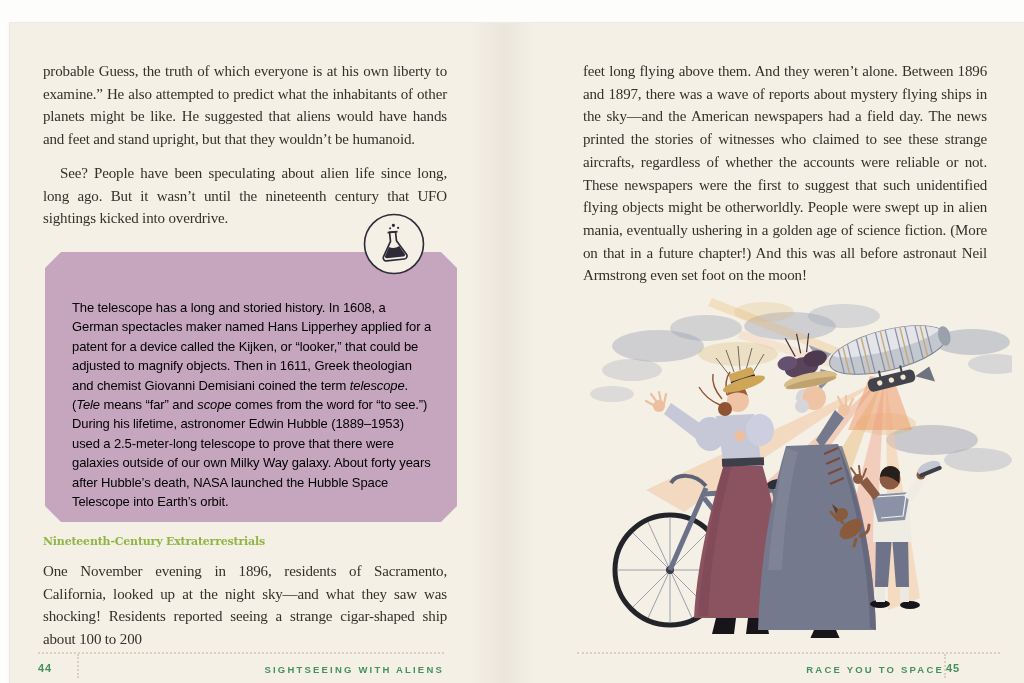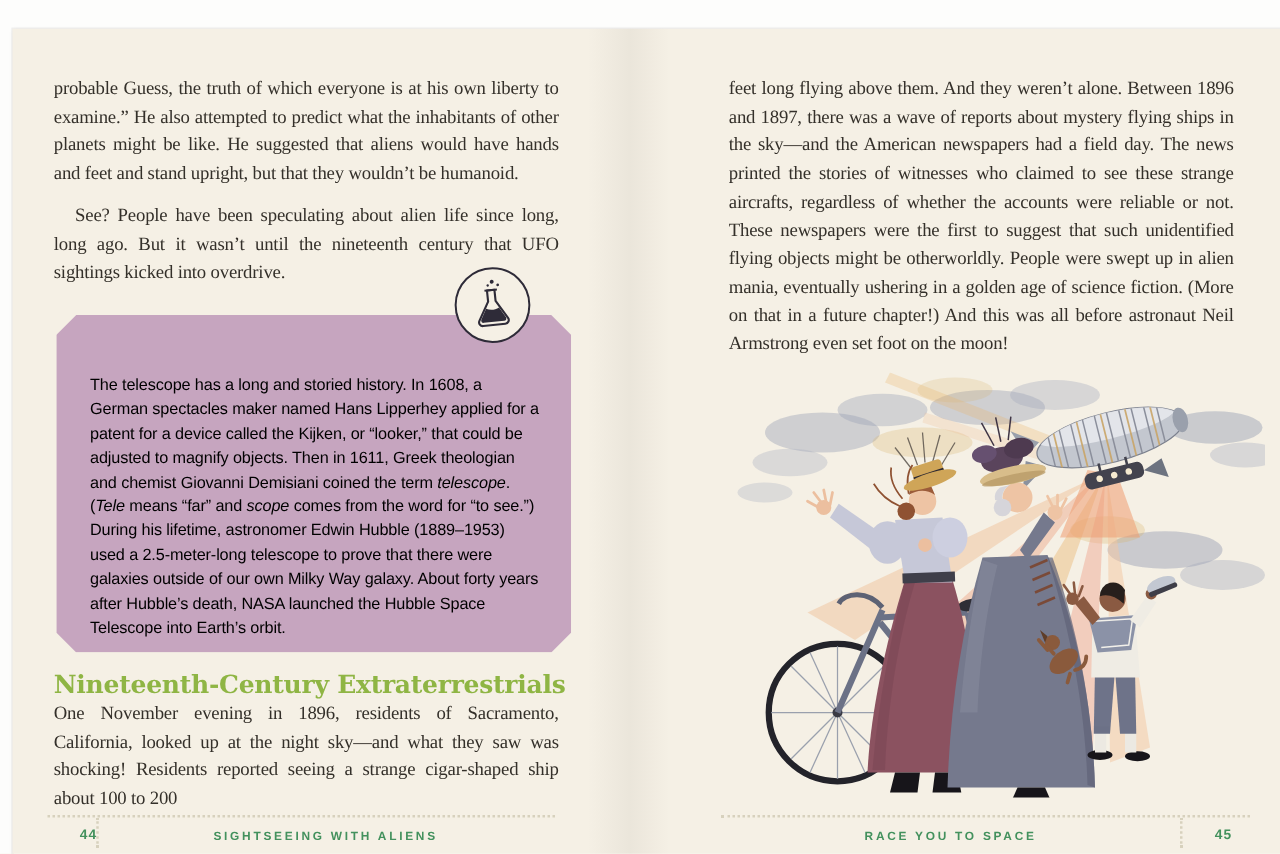--- a/index.html
+++ b/index.html
@@ -38,32 +38,32 @@
     position:absolute;left:27px;top:46px;width:362px;
     font-family:"Liberation Sans", sans-serif;font-size:13px;line-height:19.4px;
     letter-spacing:-0.1px;color:#000000;
   }
   .science-body em{font-style:italic;}
   .flask-wrap{position:absolute;left:352px;top:189px;width:64px;height:64px;}
   
   .section-heading{
     position:absolute;left:33px;top:512px;width:420px;
     font-family:"DejaVu Serif", serif;font-weight:bold;
-    font-size:20px;letter-spacing:-0.2px;color:#8fb544;
+    font-size:11px;letter-spacing:-0.2px;color:#8fb544;
   }
   
   .foot-rule{position:absolute;height:0;border-top:2px dotted #d7d1bd;}
   .foot-vert{position:absolute;width:0;border-left:2px dotted #d7d1bd;}
   .foot-label{
     position:absolute;font-family:"Liberation Sans", sans-serif;font-weight:bold;
-    font-size:9.5px;letter-spacing:2.2px;color:#43915d;text-align:center;
+    font-size:9.5px;letter-spacing:2.2px;color:#43915d;text-align:right;
   }
   .foot-num{
     position:absolute;font-family:"Liberation Sans", sans-serif;font-weight:bold;
-    font-size:11px;letter-spacing:1px;color:#43915d;text-align:right;width:40px;
+    font-size:11px;letter-spacing:1px;color:#43915d;text-align:left;width:40px;
   }
   .illustration{position:absolute;left:578px;top:275px;width:424px;height:340px;}
 </style>
 </head>
 <body>
 
 <div class="spread">
 
   <div>
     <div class="bodytext" style="left:33px;top:37px;width:404px;">

